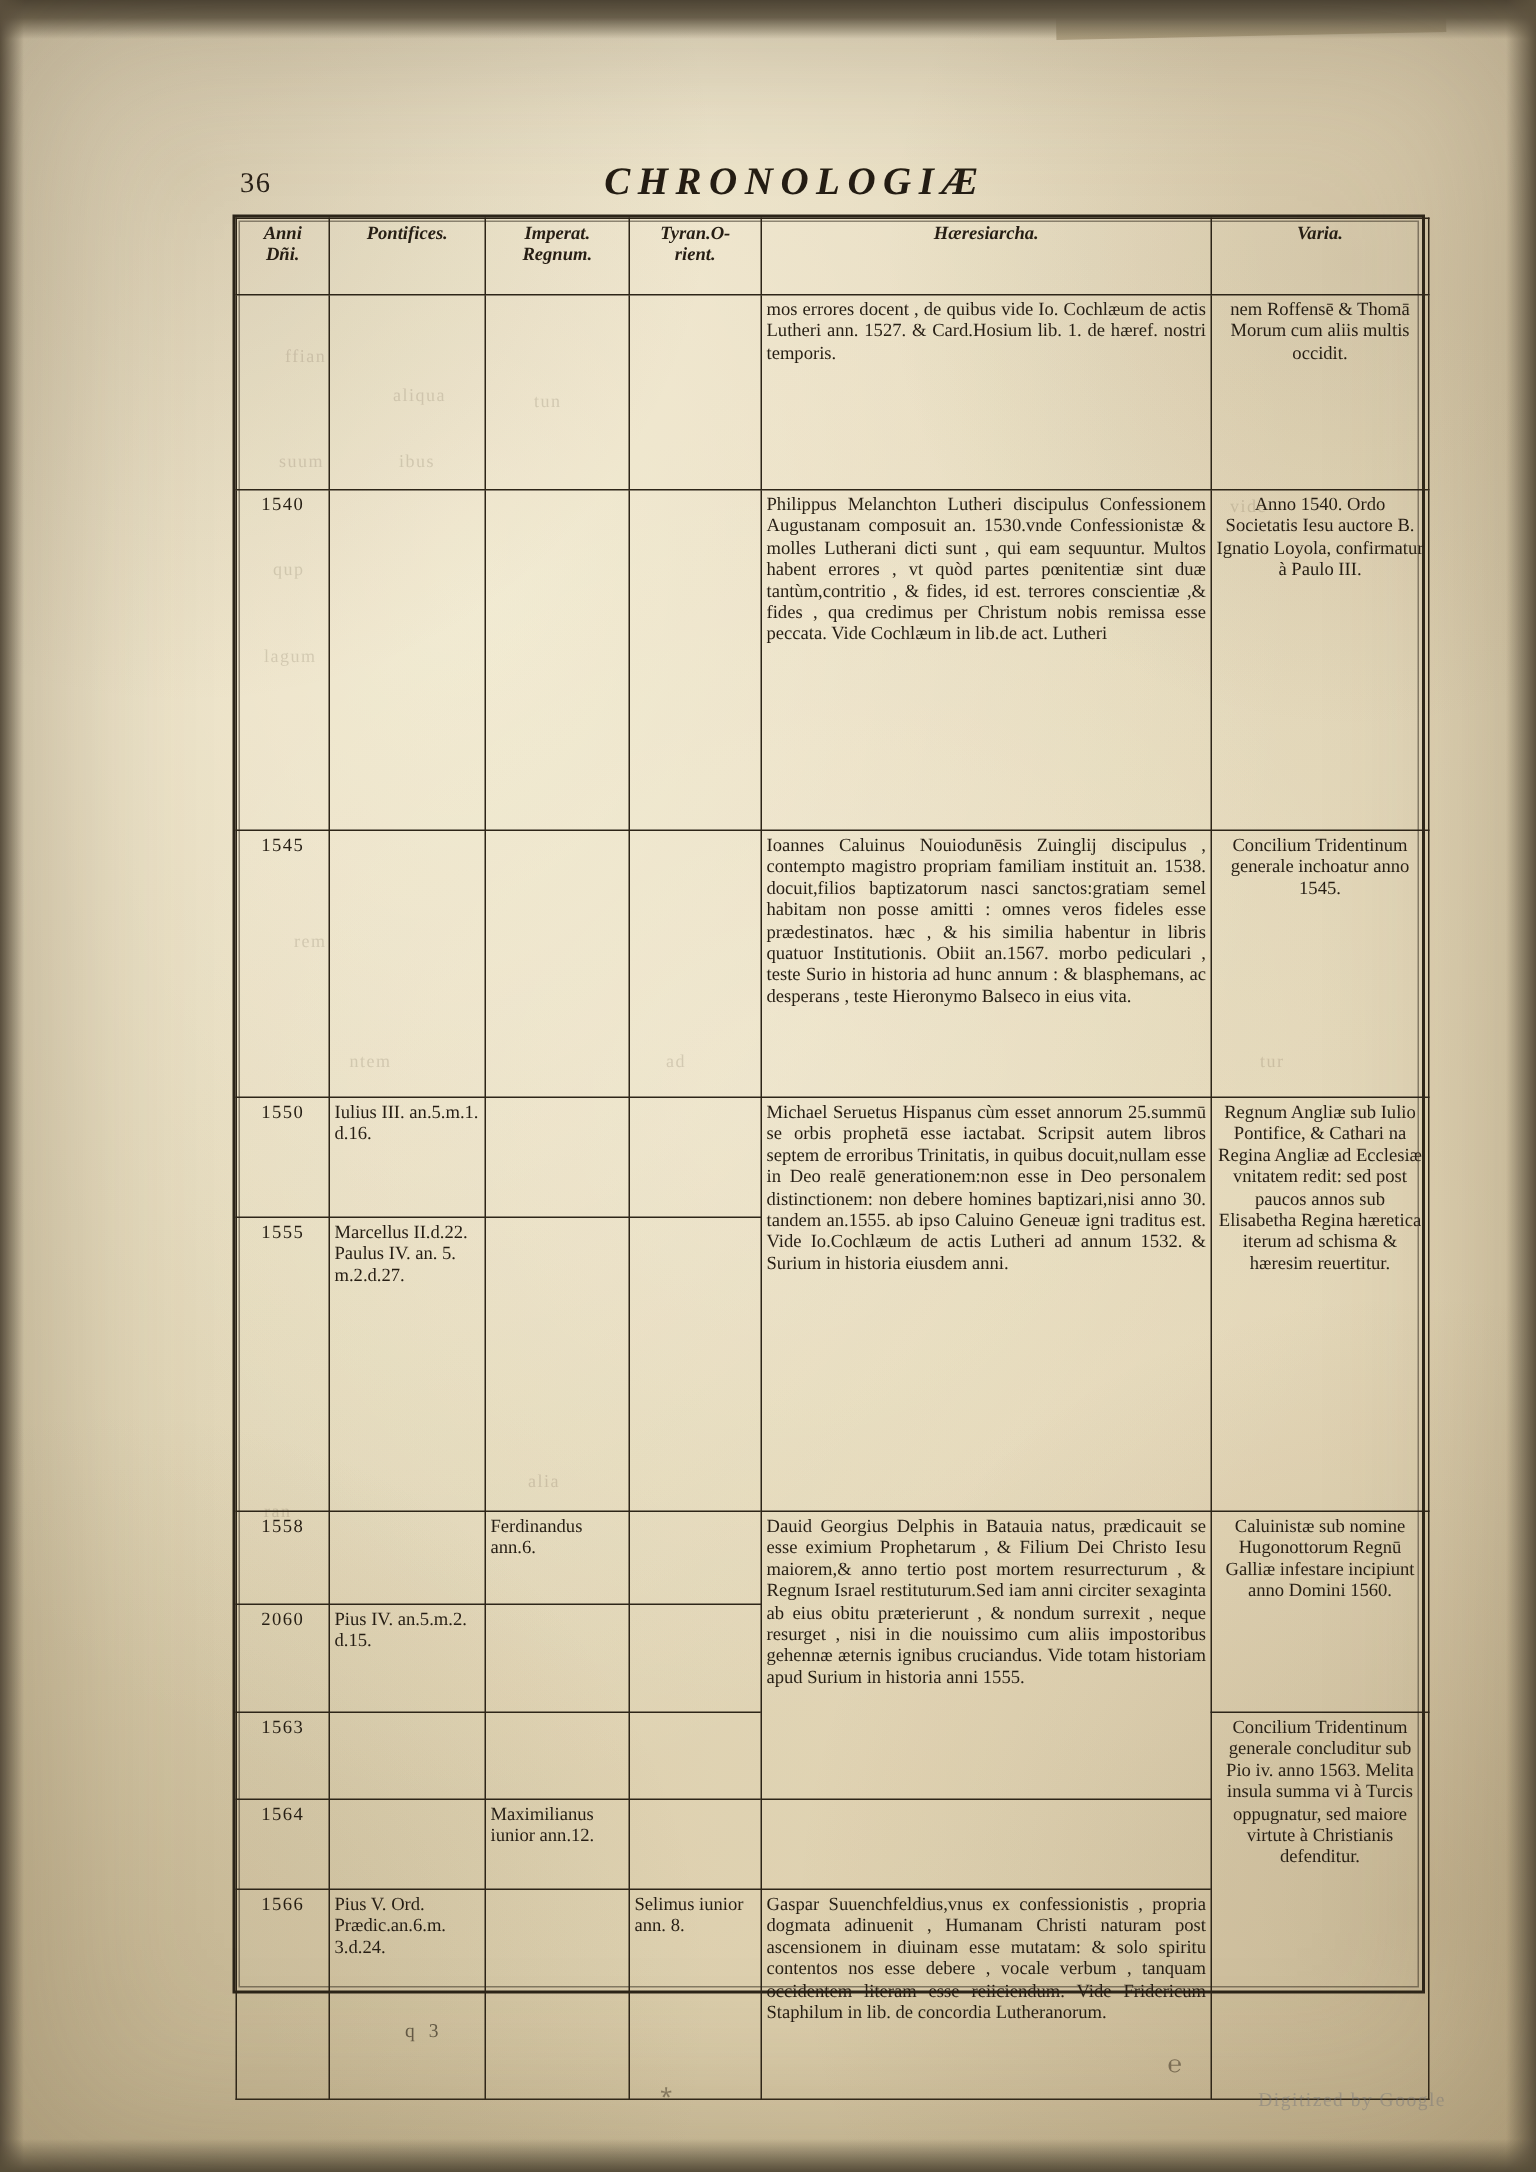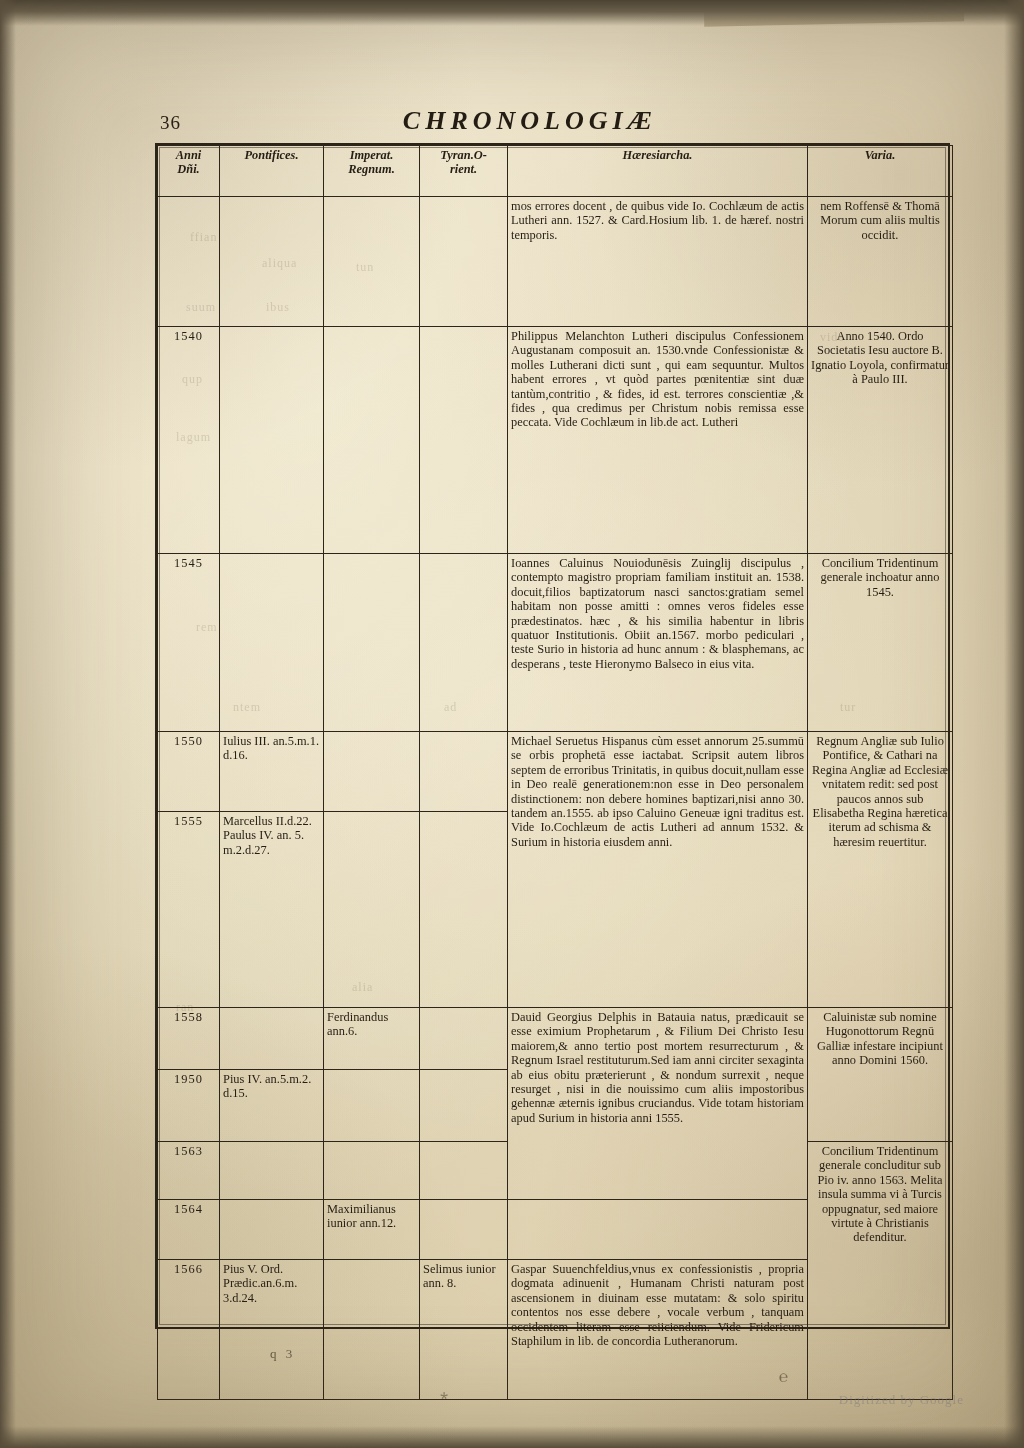--- a/index.html
+++ b/index.html
@@ -302,21 +302,21 @@
         <tr style="height:62px">
           <td class="year">1558</td>
           <td class="pont"></td>
           <td class="imp">Ferdinandus ann.6.</td>
           <td class="tyr"></td>
           <td class="haer" rowspan="3">Dauid Georgius Delphis in Batauia natus, prædicauit se esse eximium Prophetarum , &amp; Filium Dei Christo Iesu maiorem,&amp; anno tertio post mortem resurrecturum , &amp; Regnum Israel restituturum.Sed iam anni circiter sexaginta ab eius obitu præterierunt , &amp; nondum surrexit , neque resurget , nisi in die nouissimo cum aliis impostoribus gehennæ æternis ignibus cruciandus. Vide totam historiam apud Surium in historia anni 1555.</td>
           <td class="varia" rowspan="2">Caluinistæ sub nomine Hugonottorum Regnū Galliæ infestare incipiunt anno Domini 1560.</td>
         </tr>
 
         <tr style="height:72px">
-          <td class="year">1950</td>
+          <td class="year">2060</td>
           <td class="pont">Pius IV. an.5.m.2. d.15.</td>
           <td class="imp"></td>
           <td class="tyr"></td>
         </tr>
 
         <tr style="height:58px">
           <td class="year">1563</td>
           <td class="pont"></td>
           <td class="imp"></td>
           <td class="tyr"></td>

